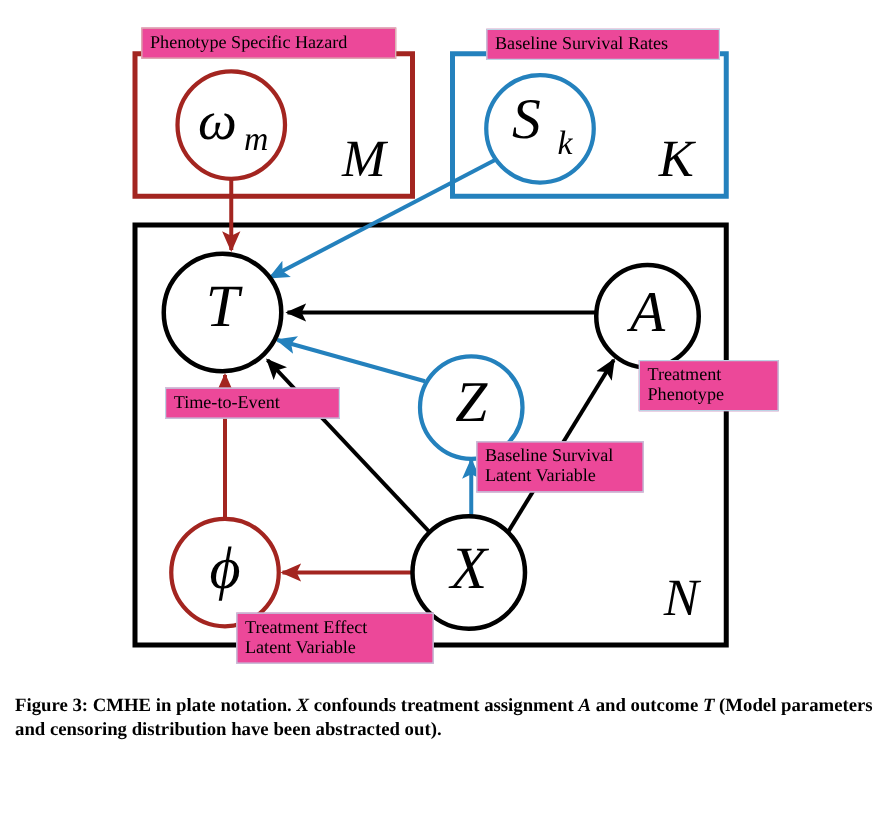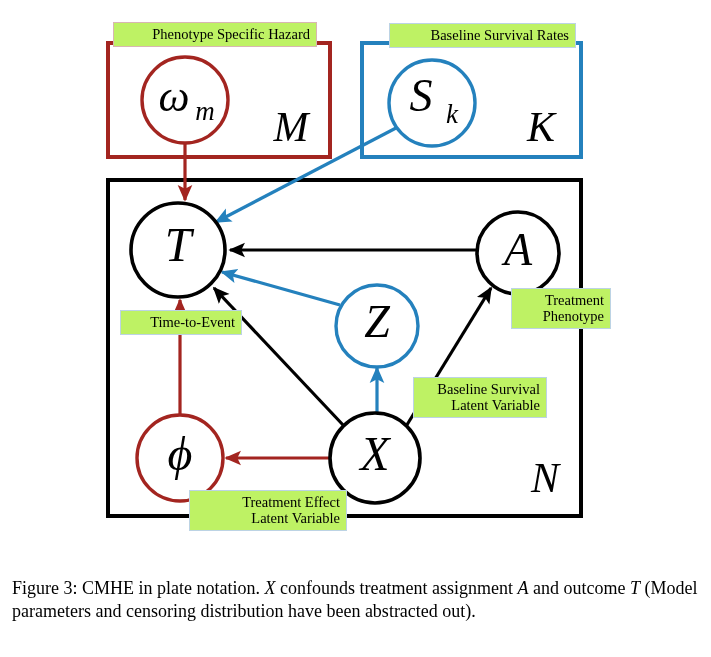--- a/index.html
+++ b/index.html
@@ -37,46 +37,47 @@
   .plate-index {
     font-family: "Liberation Serif", serif;
     font-style: italic;
     font-size: 42px;
     text-anchor: middle;
     dominant-baseline: middle;
     fill: #000;
   }
   .callout {
     position: absolute;
-    background: #bef264;
+    background: #ec4899;
     border: 1px solid #bcc7d6;
     font-family: "Liberation Serif", serif;
     font-size: 14.5px;
     line-height: 1.12;
     color: #000;
-    text-align: right;
+    text-align: left;
     padding: 3px 6px 4px 6px;
     box-sizing: border-box;
     white-space: nowrap;
   }
   .callout.two-line {
     white-space: normal;
   }
   .callout.red-box { border-color: #d8b6b2; }
   .callout.blue-box { border-color: #bcd3e4; }
   #caption {
     position: absolute;
     left: 12px;
-    top: 577px;
+    top: 556px;
     width: 690px;
     font-family: "Liberation Serif", serif;
-    font-size: 18px;
+    font-size: 15px;
     line-height: 1.28;
     color: #000;
     text-align: left;
+    font-weight: bold;
   }
   #caption .mathvar {
     font-style: italic;
   }
 </style>
 </head>
 <body>
 
 <div id="figure-root">
 
@@ -155,28 +156,28 @@
     <g>
       <circle cx="180" cy="458" r="43" fill="#ffffff" stroke="#a32520" stroke-width="3.4"></circle>
       <text class="node-label" x="180" y="459" font-size="48">ϕ</text>
     </g>
   </svg>
 
   <div class="callout red-box" style="left:113px; top:22px; width:204px;">Phenotype Specific Hazard</div>
 
   <div class="callout blue-box" style="left:389px; top:23px; width:187px;">Baseline Survival Rates</div>
 
-  <div class="callout blue-box" style="left:120px; top:310px; width:122px;">Time-to-Event</div>
+  <div class="callout blue-box" style="left:132px; top:310px; width:140px;">Time-to-Event</div>
 
-  <div class="callout blue-box two-line" style="left:511px; top:288px; width:100px;">
+  <div class="callout blue-box two-line" style="left:511px; top:288px; width:112px;">
     <span>Treatment</span><br>
     <span>Phenotype</span>
   </div>
 
-  <div class="callout blue-box two-line" style="left:413px; top:353px; width:134px;margin-top:24px;">
+  <div class="callout blue-box two-line" style="left:381px; top:353px; width:134px;">
     <span>Baseline Survival</span><br>
     <span>Latent Variable</span>
   </div>
 
   <div class="callout blue-box two-line" style="left:189px; top:490px; width:158px;">
     <span>Treatment Effect</span><br>
     <span>Latent Variable</span>
   </div>
 
 

